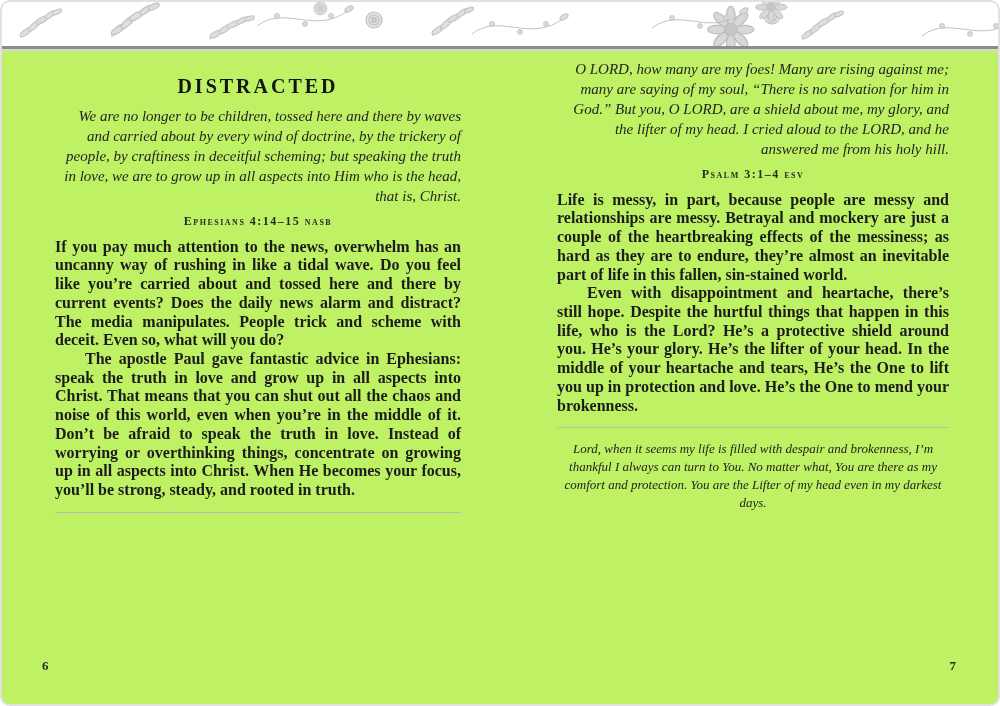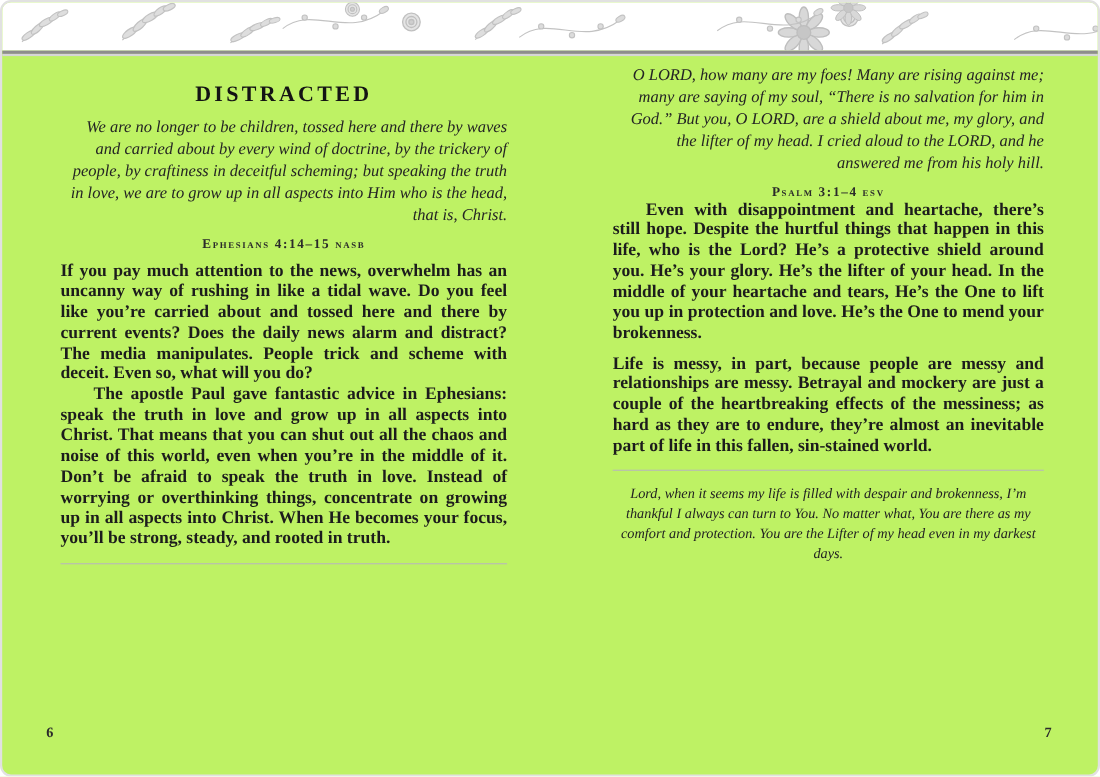--- a/index.html
+++ b/index.html
@@ -161,22 +161,22 @@
       <p class="epigraph">We are no longer to be children, tossed here and there by waves and carried about by every wind of doctrine, by the trickery of people, by craftiness in deceitful scheming; but speaking the truth in love, we are to grow up in all aspects into Him who is the head, that is, Christ.</p>
       <p class="attribution">Ephesians 4:14–15 nasb</p>
       <p class="body-para">If you pay much attention to the news, overwhelm has an uncanny way of rushing in like a tidal wave. Do you feel like you’re carried about and tossed here and there by current events? Does the daily news alarm and distract? The media manipulates. People trick and scheme with deceit. Even so, what will you do?</p>
       <p class="body-para indent">The apostle Paul gave fantastic advice in Ephesians: speak the truth in love and grow up in all aspects into Christ. That means that you can shut out all the chaos and noise of this world, even when you’re in the middle of it. Don’t be afraid to speak the truth in love. Instead of worrying or overthinking things, concentrate on growing up in all aspects into Christ. When He becomes your focus, you’ll be strong, steady, and rooted in truth.</p>
       <hr class="divider">
     </section>
 
     <section class="page right">
       <p class="epigraph">O LORD, how many are my foes! Many are rising against me; many are saying of my soul, “There is no salvation for him in God.” But you, O LORD, are a shield about me, my glory, and the lifter of my head. I cried aloud to the LORD, and he answered me from his holy hill.</p>
       <p class="attribution">Psalm 3:1–4 esv</p>
+      <p class="body-para">Life is messy, in part, because people are messy and relationships are messy. Betrayal and mockery are just a couple of the heartbreaking effects of the messiness; as hard as they are to endure, they’re almost an inevitable part of life in this fallen, sin-stained world.</p>
       <p class="body-para indent">Even with disappointment and heartache, there’s still hope. Despite the hurtful things that happen in this life, who is the Lord? He’s a protective shield around you. He’s your glory. He’s the lifter of your head. In the middle of your heartache and tears, He’s the One to lift you up in protection and love. He’s the One to mend your brokenness.</p>
-      <p class="body-para">Life is messy, in part, because people are messy and relationships are messy. Betrayal and mockery are just a couple of the heartbreaking effects of the messiness; as hard as they are to endure, they’re almost an inevitable part of life in this fallen, sin-stained world.</p>
       <hr class="divider">
       <p class="prayer">Lord, when it seems my life is filled with despair and brokenness, I’m thankful I always can turn to You. No matter what, You are there as my comfort and protection. You are the Lifter of my head even in my darkest days.</p>
     </section>
 
   </div>
 
   <div class="pagenum left-num">6</div>
   <div class="pagenum right-num">7</div>
 
 </div>

